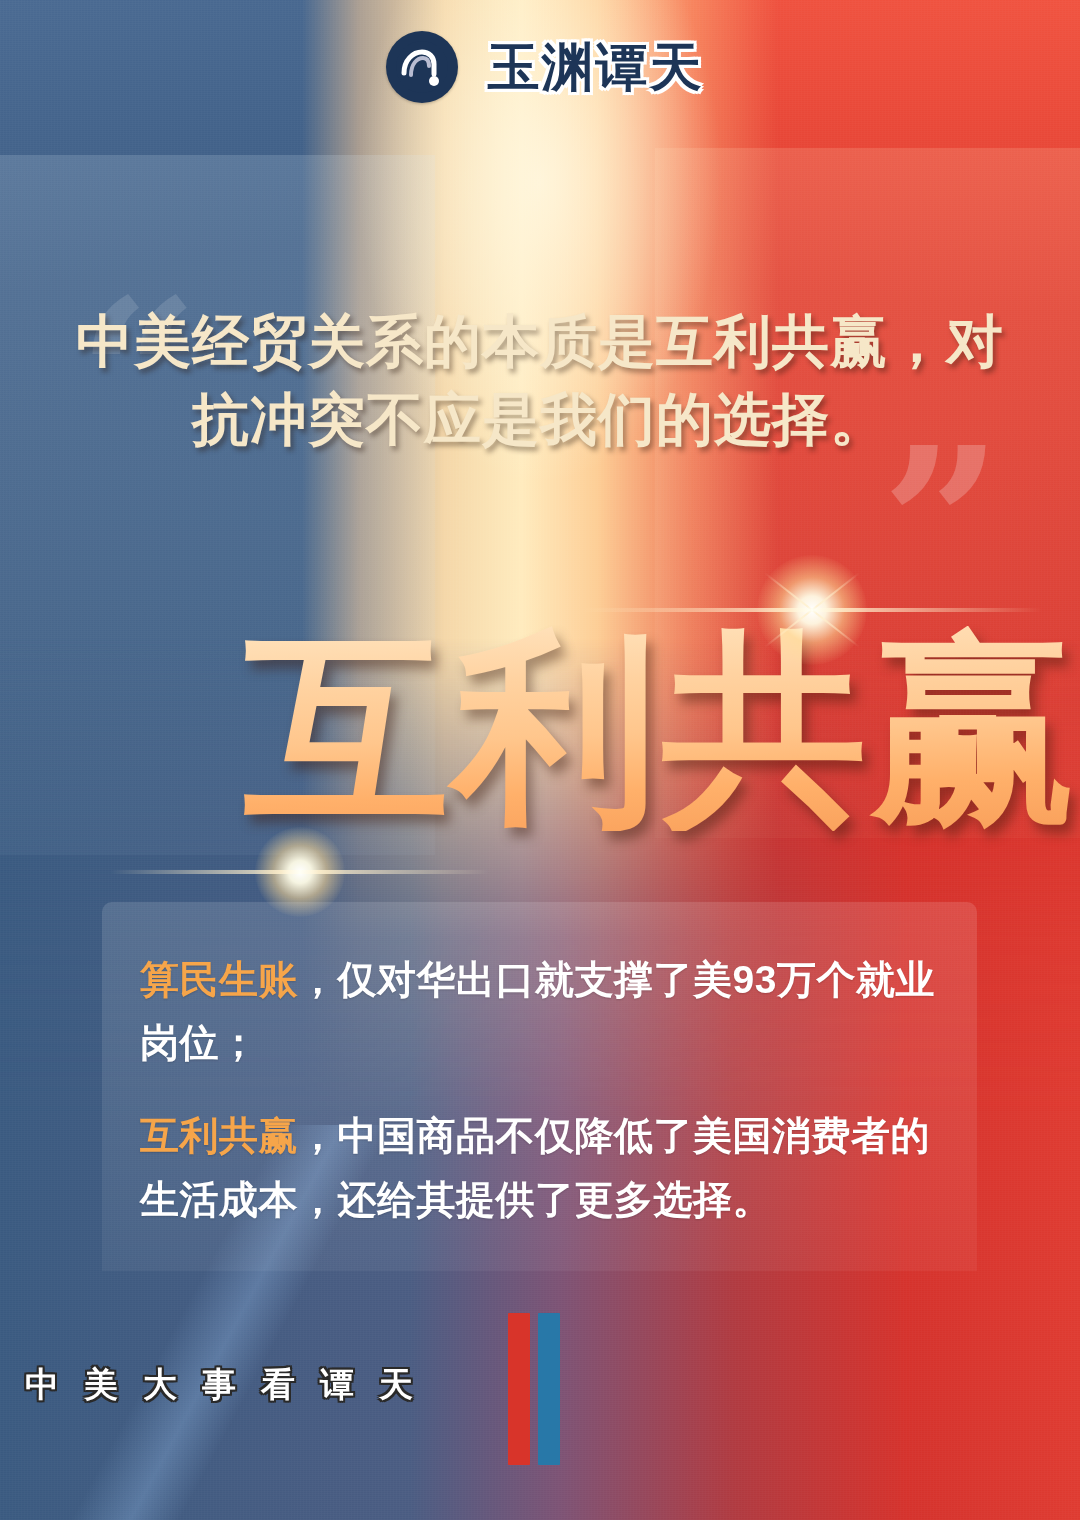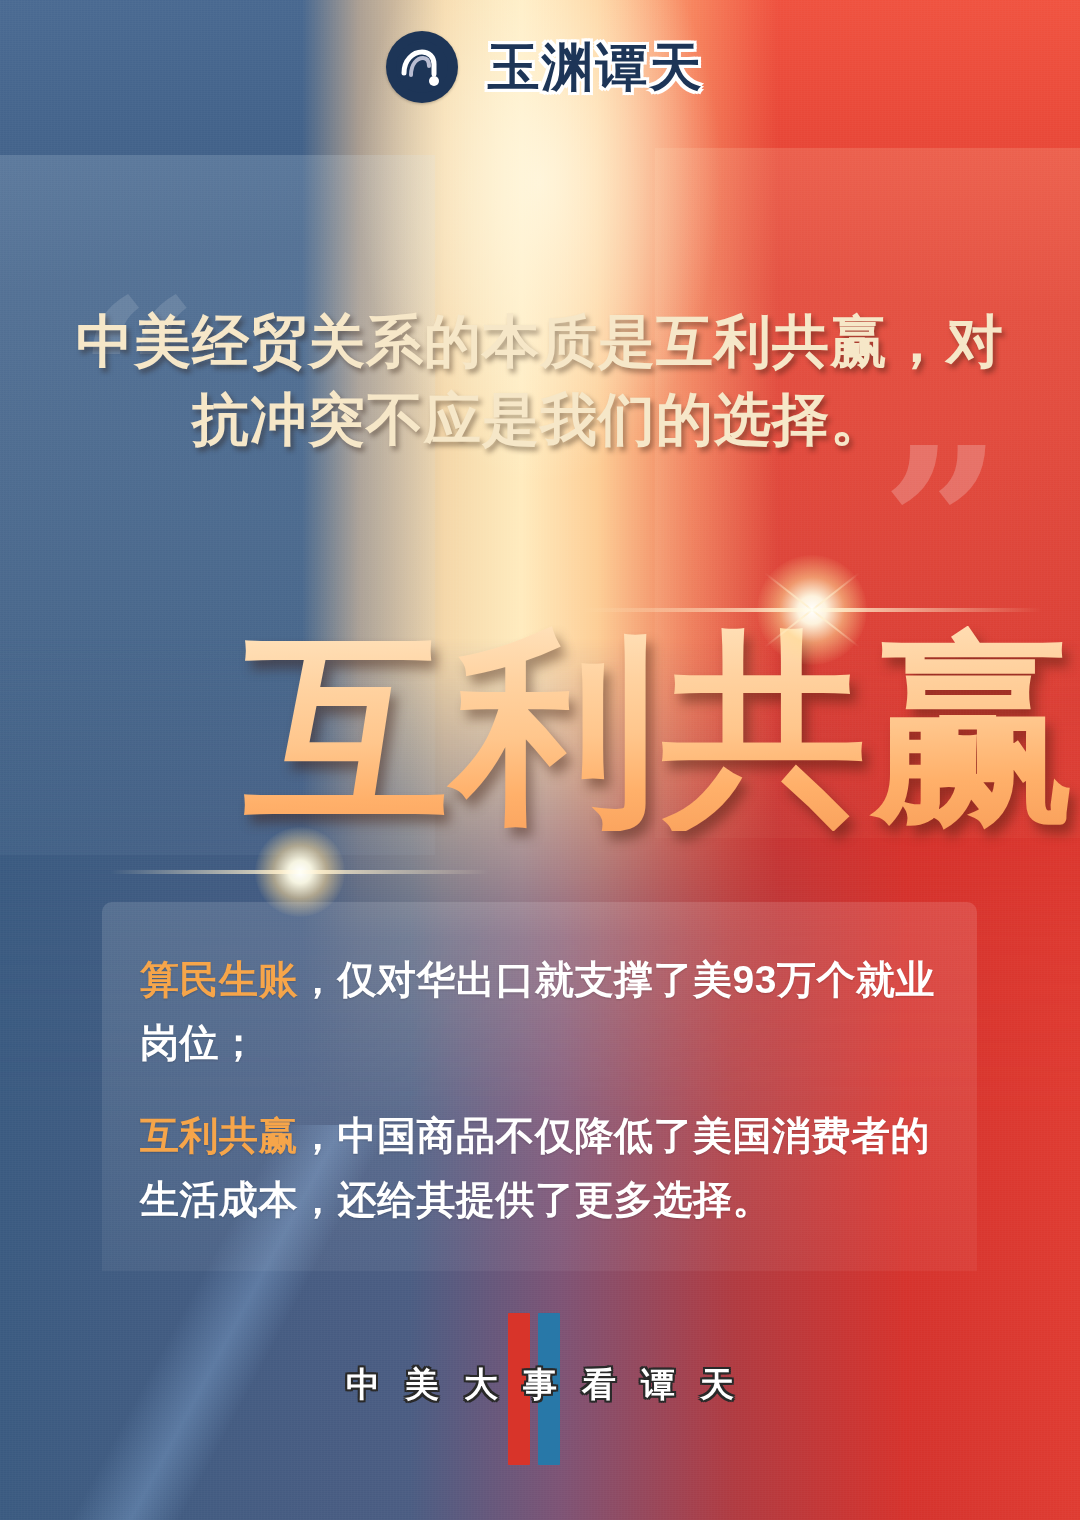--- a/index.html
+++ b/index.html
@@ -162,21 +162,20 @@
   .para:last-child{margin-bottom:0;}
   .tag{color:#f6a54a;font-weight:700;}
 
   
   .footer{position:absolute;left:0;right:0;top:1300px;height:200px;}
   .bar{position:absolute;top:13px;width:22px;height:152px;border-radius:1px;}
   .bar-red{left:508px;background:#d8342a;}
   .bar-blue{left:538px;background:#2878a8;}
   .footer-text{
     position:absolute;left:0;right:0;top:62px;
-    text-align:center;
     font-size:34px;font-weight:700;
     color:#ffffff;
     letter-spacing:25px;
     text-indent:25px;
     text-shadow:
       -2px 0 0 #2a2a2a, 2px 0 0 #2a2a2a, 0 -2px 0 #2a2a2a, 0 2px 0 #2a2a2a,
       -2px -2px 0 #2a2a2a, 2px -2px 0 #2a2a2a, -2px 2px 0 #2a2a2a, 2px 2px 0 #2a2a2a;
   }
 </style>
 </head>

